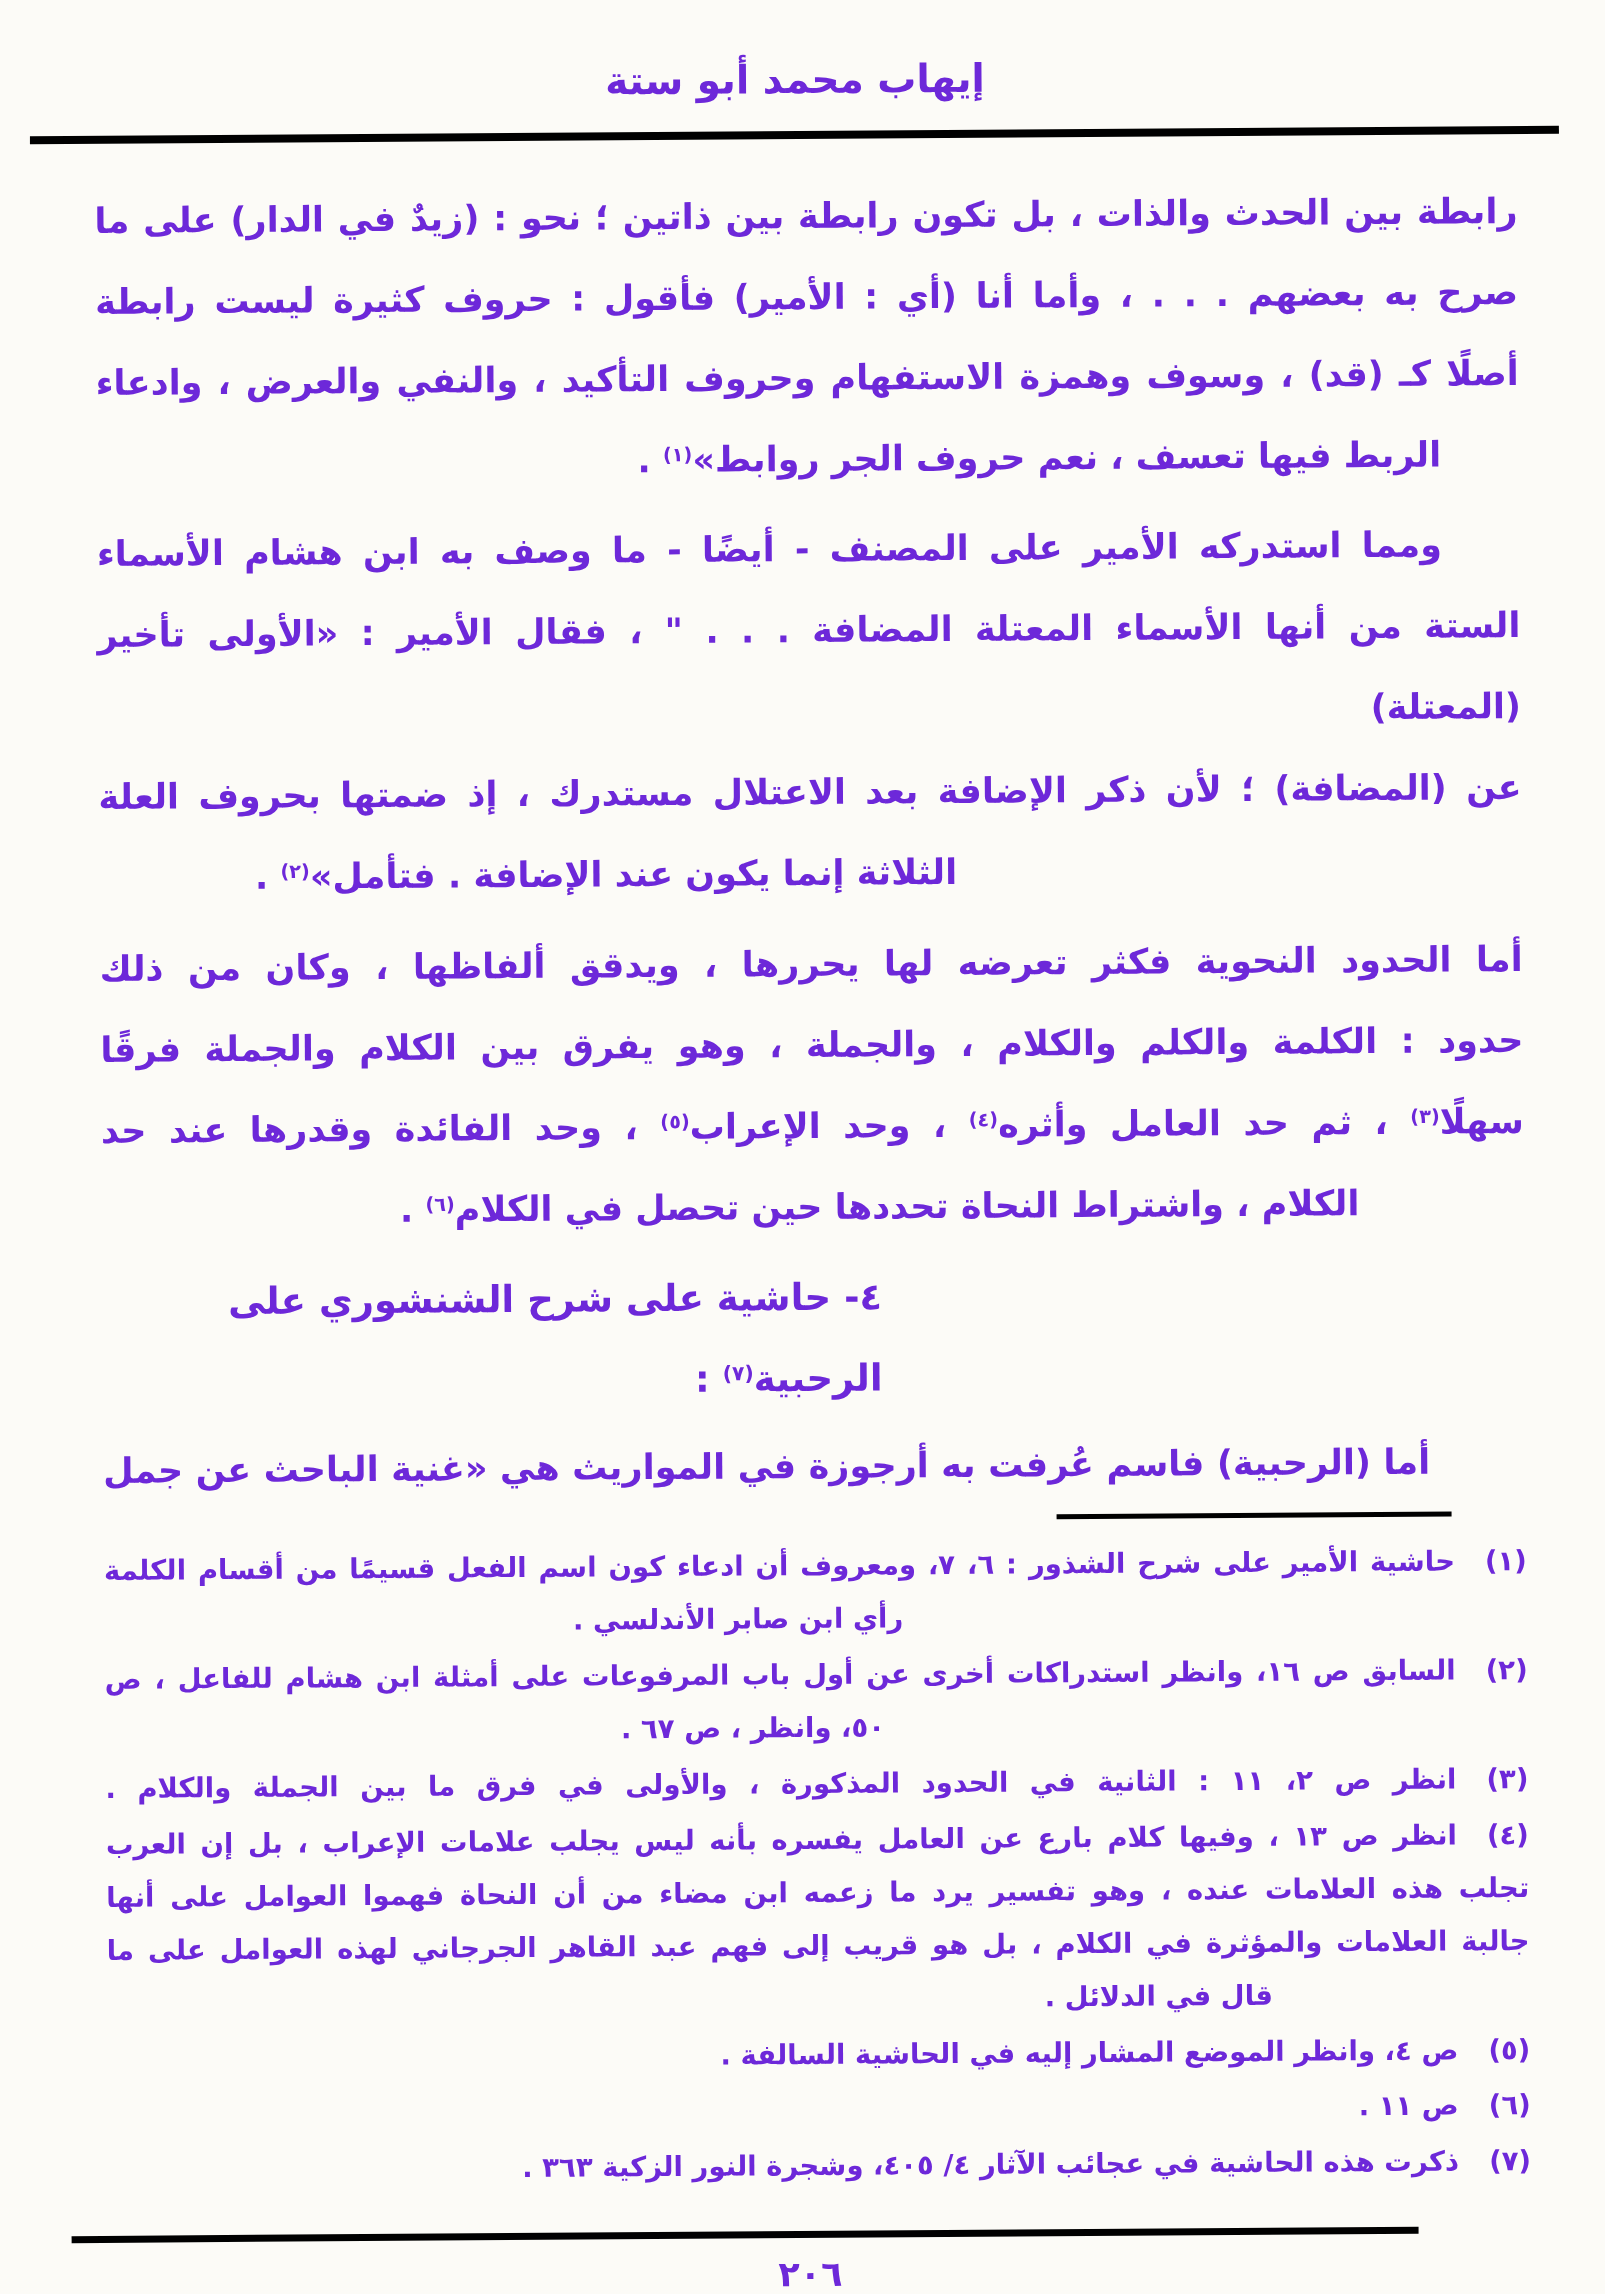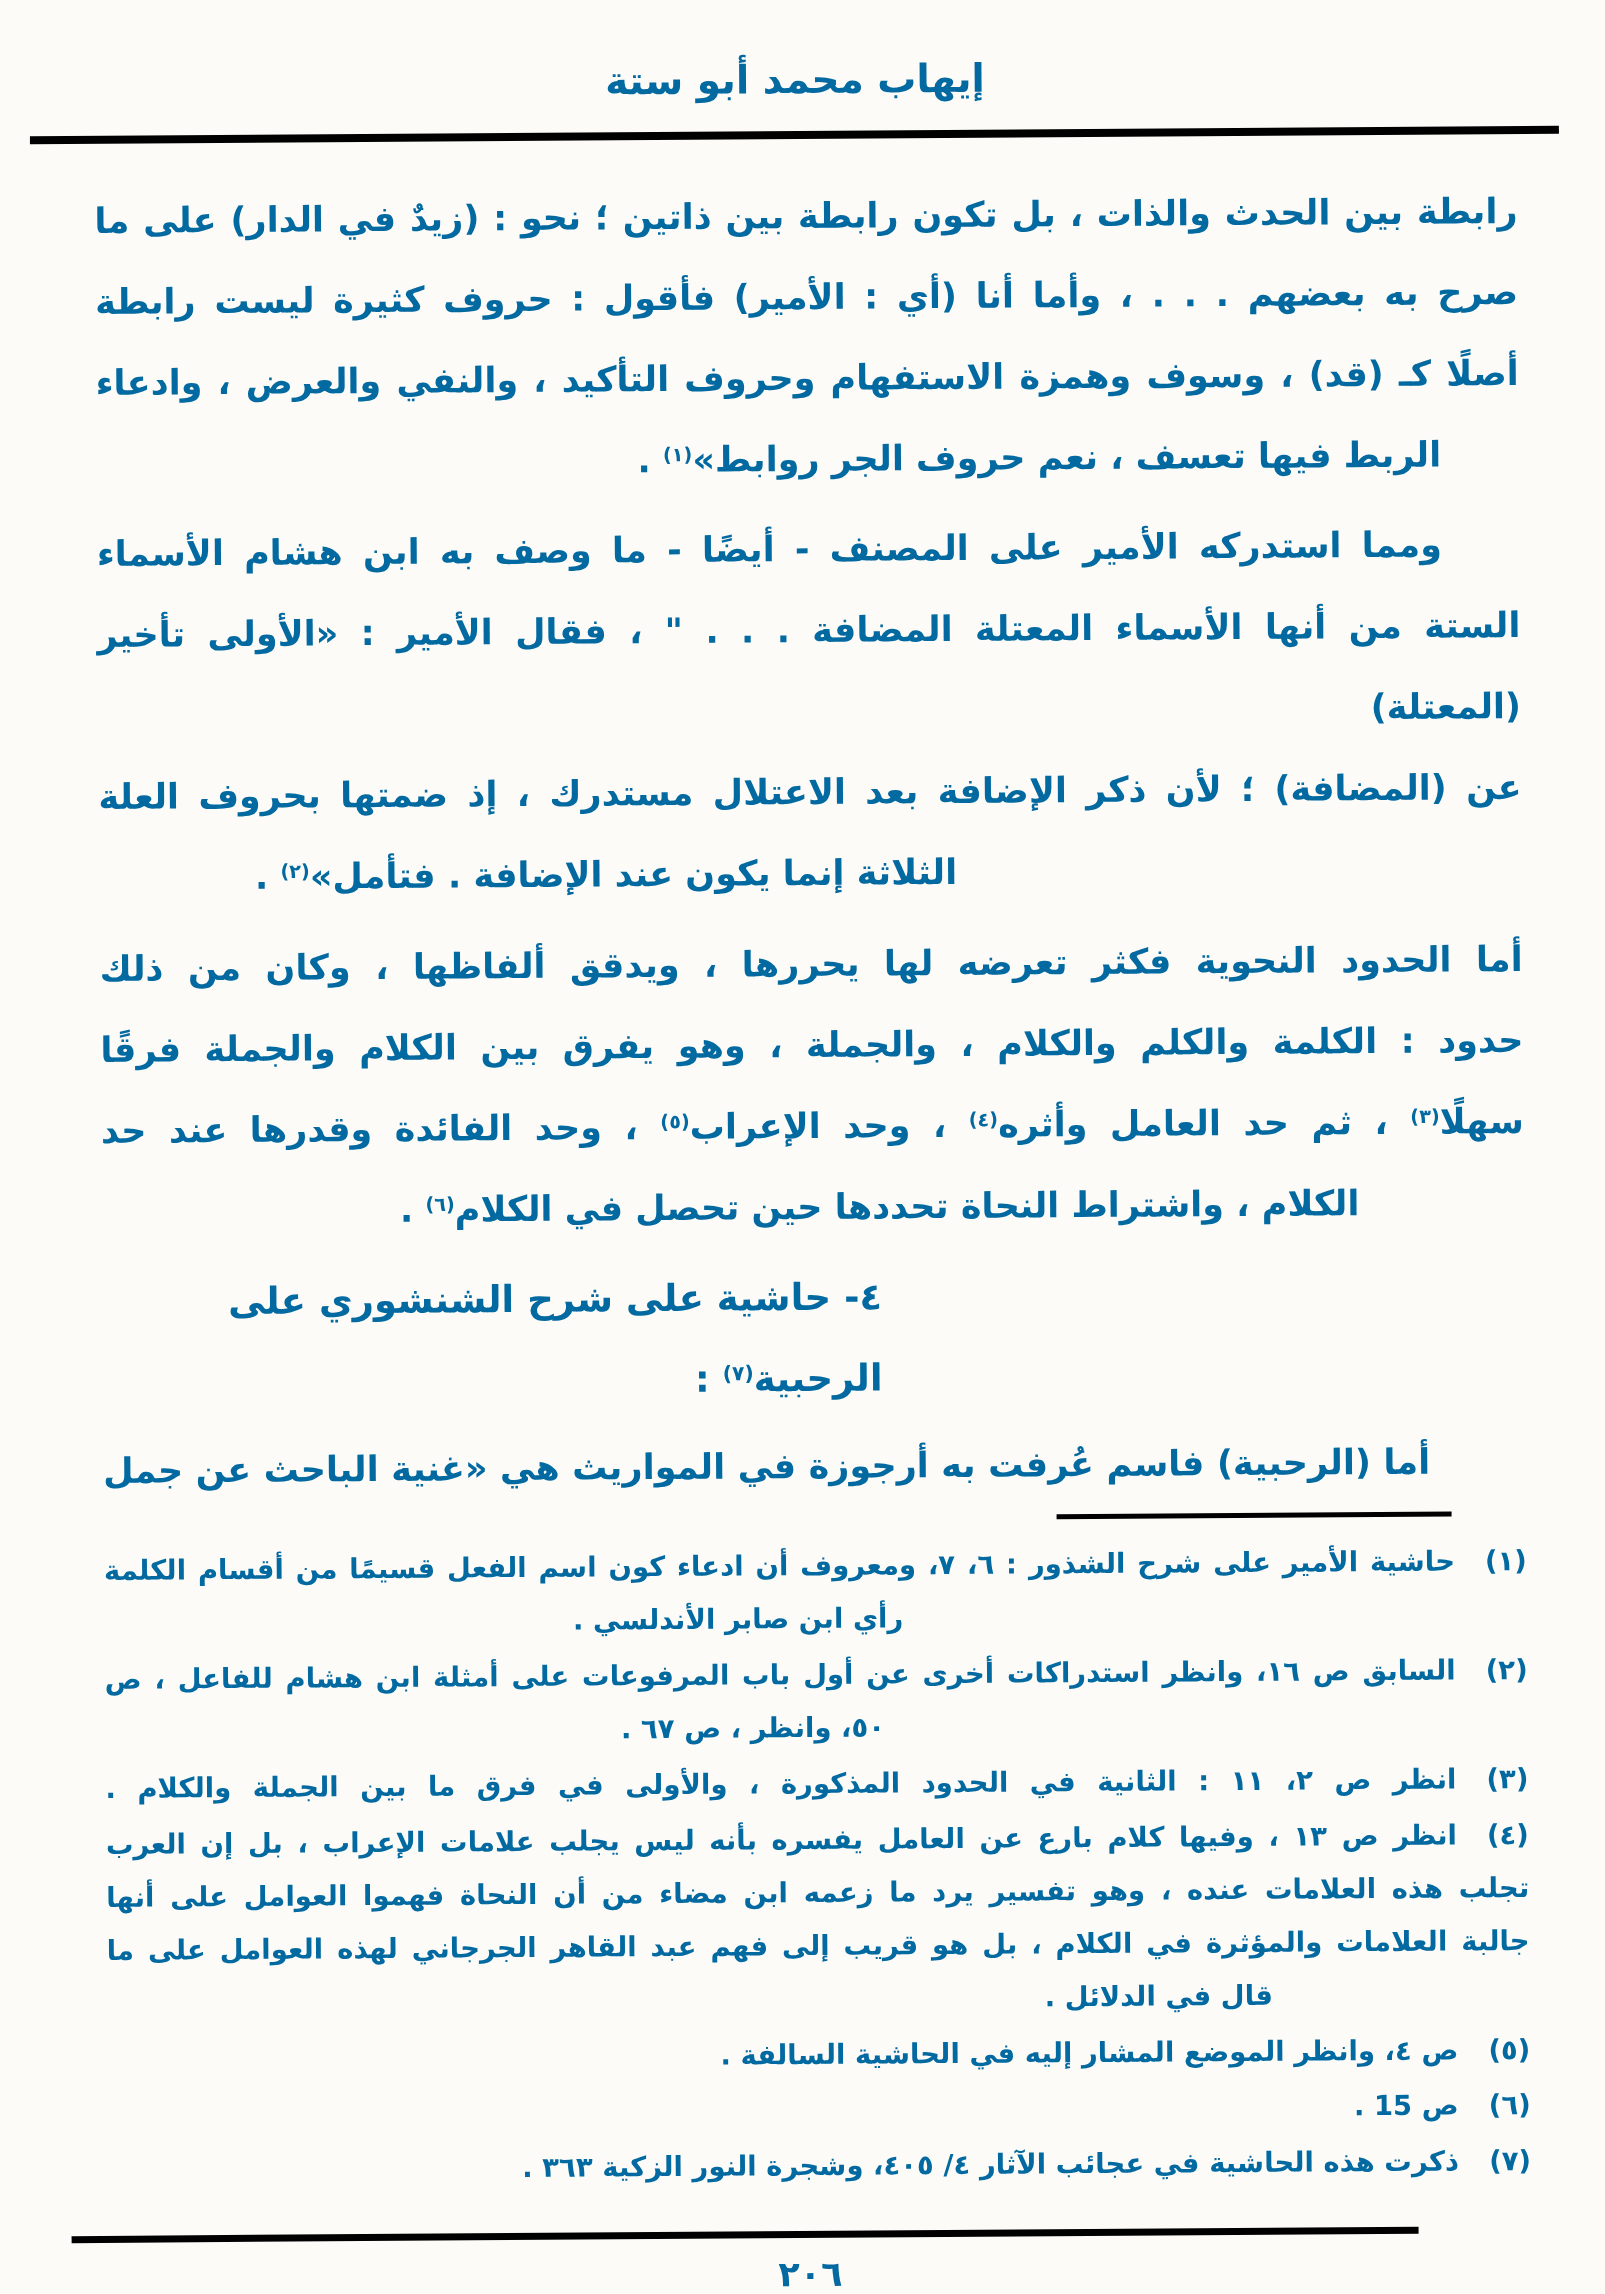--- a/index.html
+++ b/index.html
@@ -1,19 +1,19 @@
 <!DOCTYPE html>
 <html lang="ar" dir="rtl" style="font-size:14.7px"><head>
 <meta charset="utf-8">
 <style>
   html,body{margin:0;padding:0;background:#e8e6e0;}
   .sheet{
     width:1605px;height:2295px;position:relative;overflow:hidden;
     background:#fcfbf7;
-    color:#0369a1;
+    color:#6d28d9;
     font-family:"DejaVu Sans",sans-serif;
     font-weight:bold;
     direction:rtl;
   }
   .inner{position:absolute;inset:0;transform:rotate(-0.4deg);transform-origin:50% 50%;}
   .header-title{margin-top:55px;text-align:center;font-size:39px;line-height:50px;}
   .top-rule{height:8.3px;background:#000;margin:26px 39px 0 37px;}
   .body{margin:37px 81px 0 101px;font-size:35px;line-height:81px;}
   .para{margin-bottom:9.2px;}
   .bline{min-height:81px;}
@@ -92,21 +92,21 @@
         <div class="fline just">تجلب هذه العلامات عنده ، وهو تفسير يرد ما زعمه ابن مضاء من أن النحاة فهموا العوامل على أنها</div>
         <div class="fline just">جالبة العلامات والمؤثرة في الكلام ، بل هو قريب إلى فهم عبد القاهر الجرجاني لهذه العوامل على ما</div>
         <div class="fline end" style="padding-right:257px">قال في الدلائل .</div>
       </div>
 
       <div class="fn">
         <div class="fline end"><span class="fn-num">(٥)</span><span>ص ٤، وانظر الموضع المشار إليه في الحاشية السالفة .</span></div>
       </div>
 
       <div class="fn">
-        <div class="fline end"><span class="fn-num">(٦)</span><span>ص 15 .</span></div>
+        <div class="fline end"><span class="fn-num">(٦)</span><span>ص ١١ .</span></div>
       </div>
 
       <div class="fn">
         <div class="fline end"><span class="fn-num">(٧)</span><span>ذكرت هذه الحاشية في عجائب الآثار ٤/ ٤٠٥، وشجرة النور الزكية ٣٦٣ .</span></div>
       </div>
 
     </div>
 
     <div class="bottom-rule"></div>
     <div class="page-number">٢٠٦</div>

